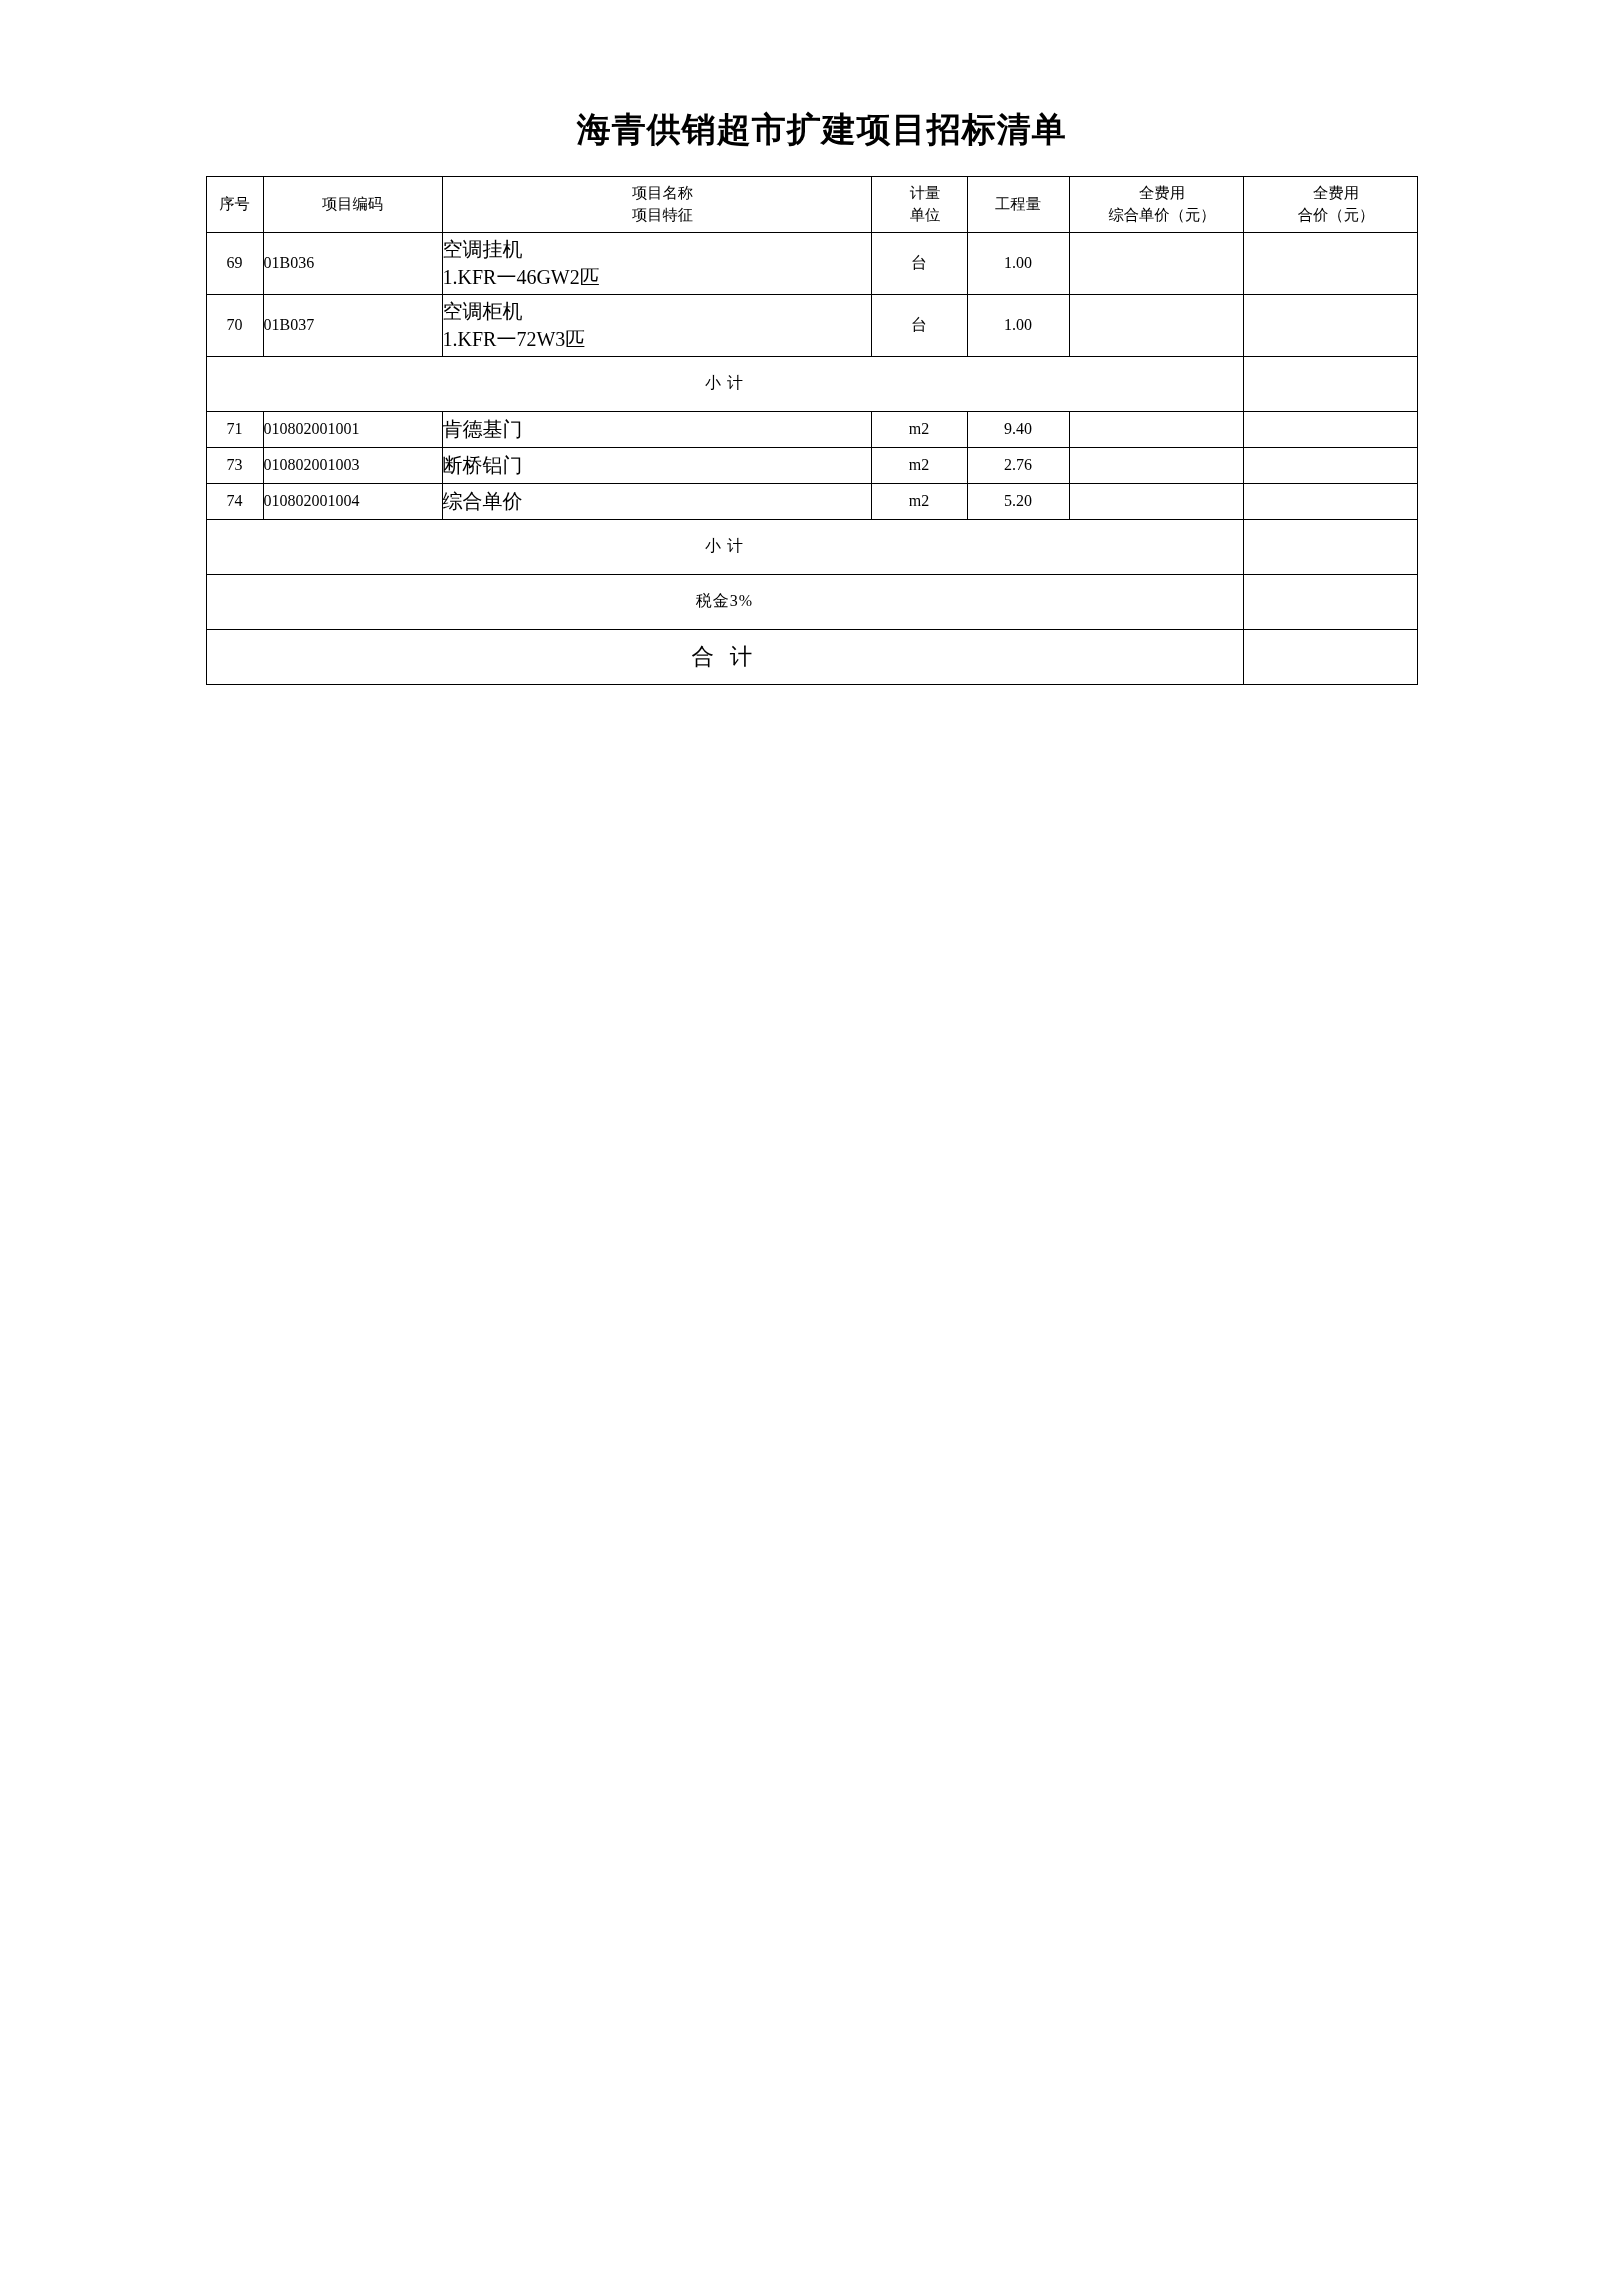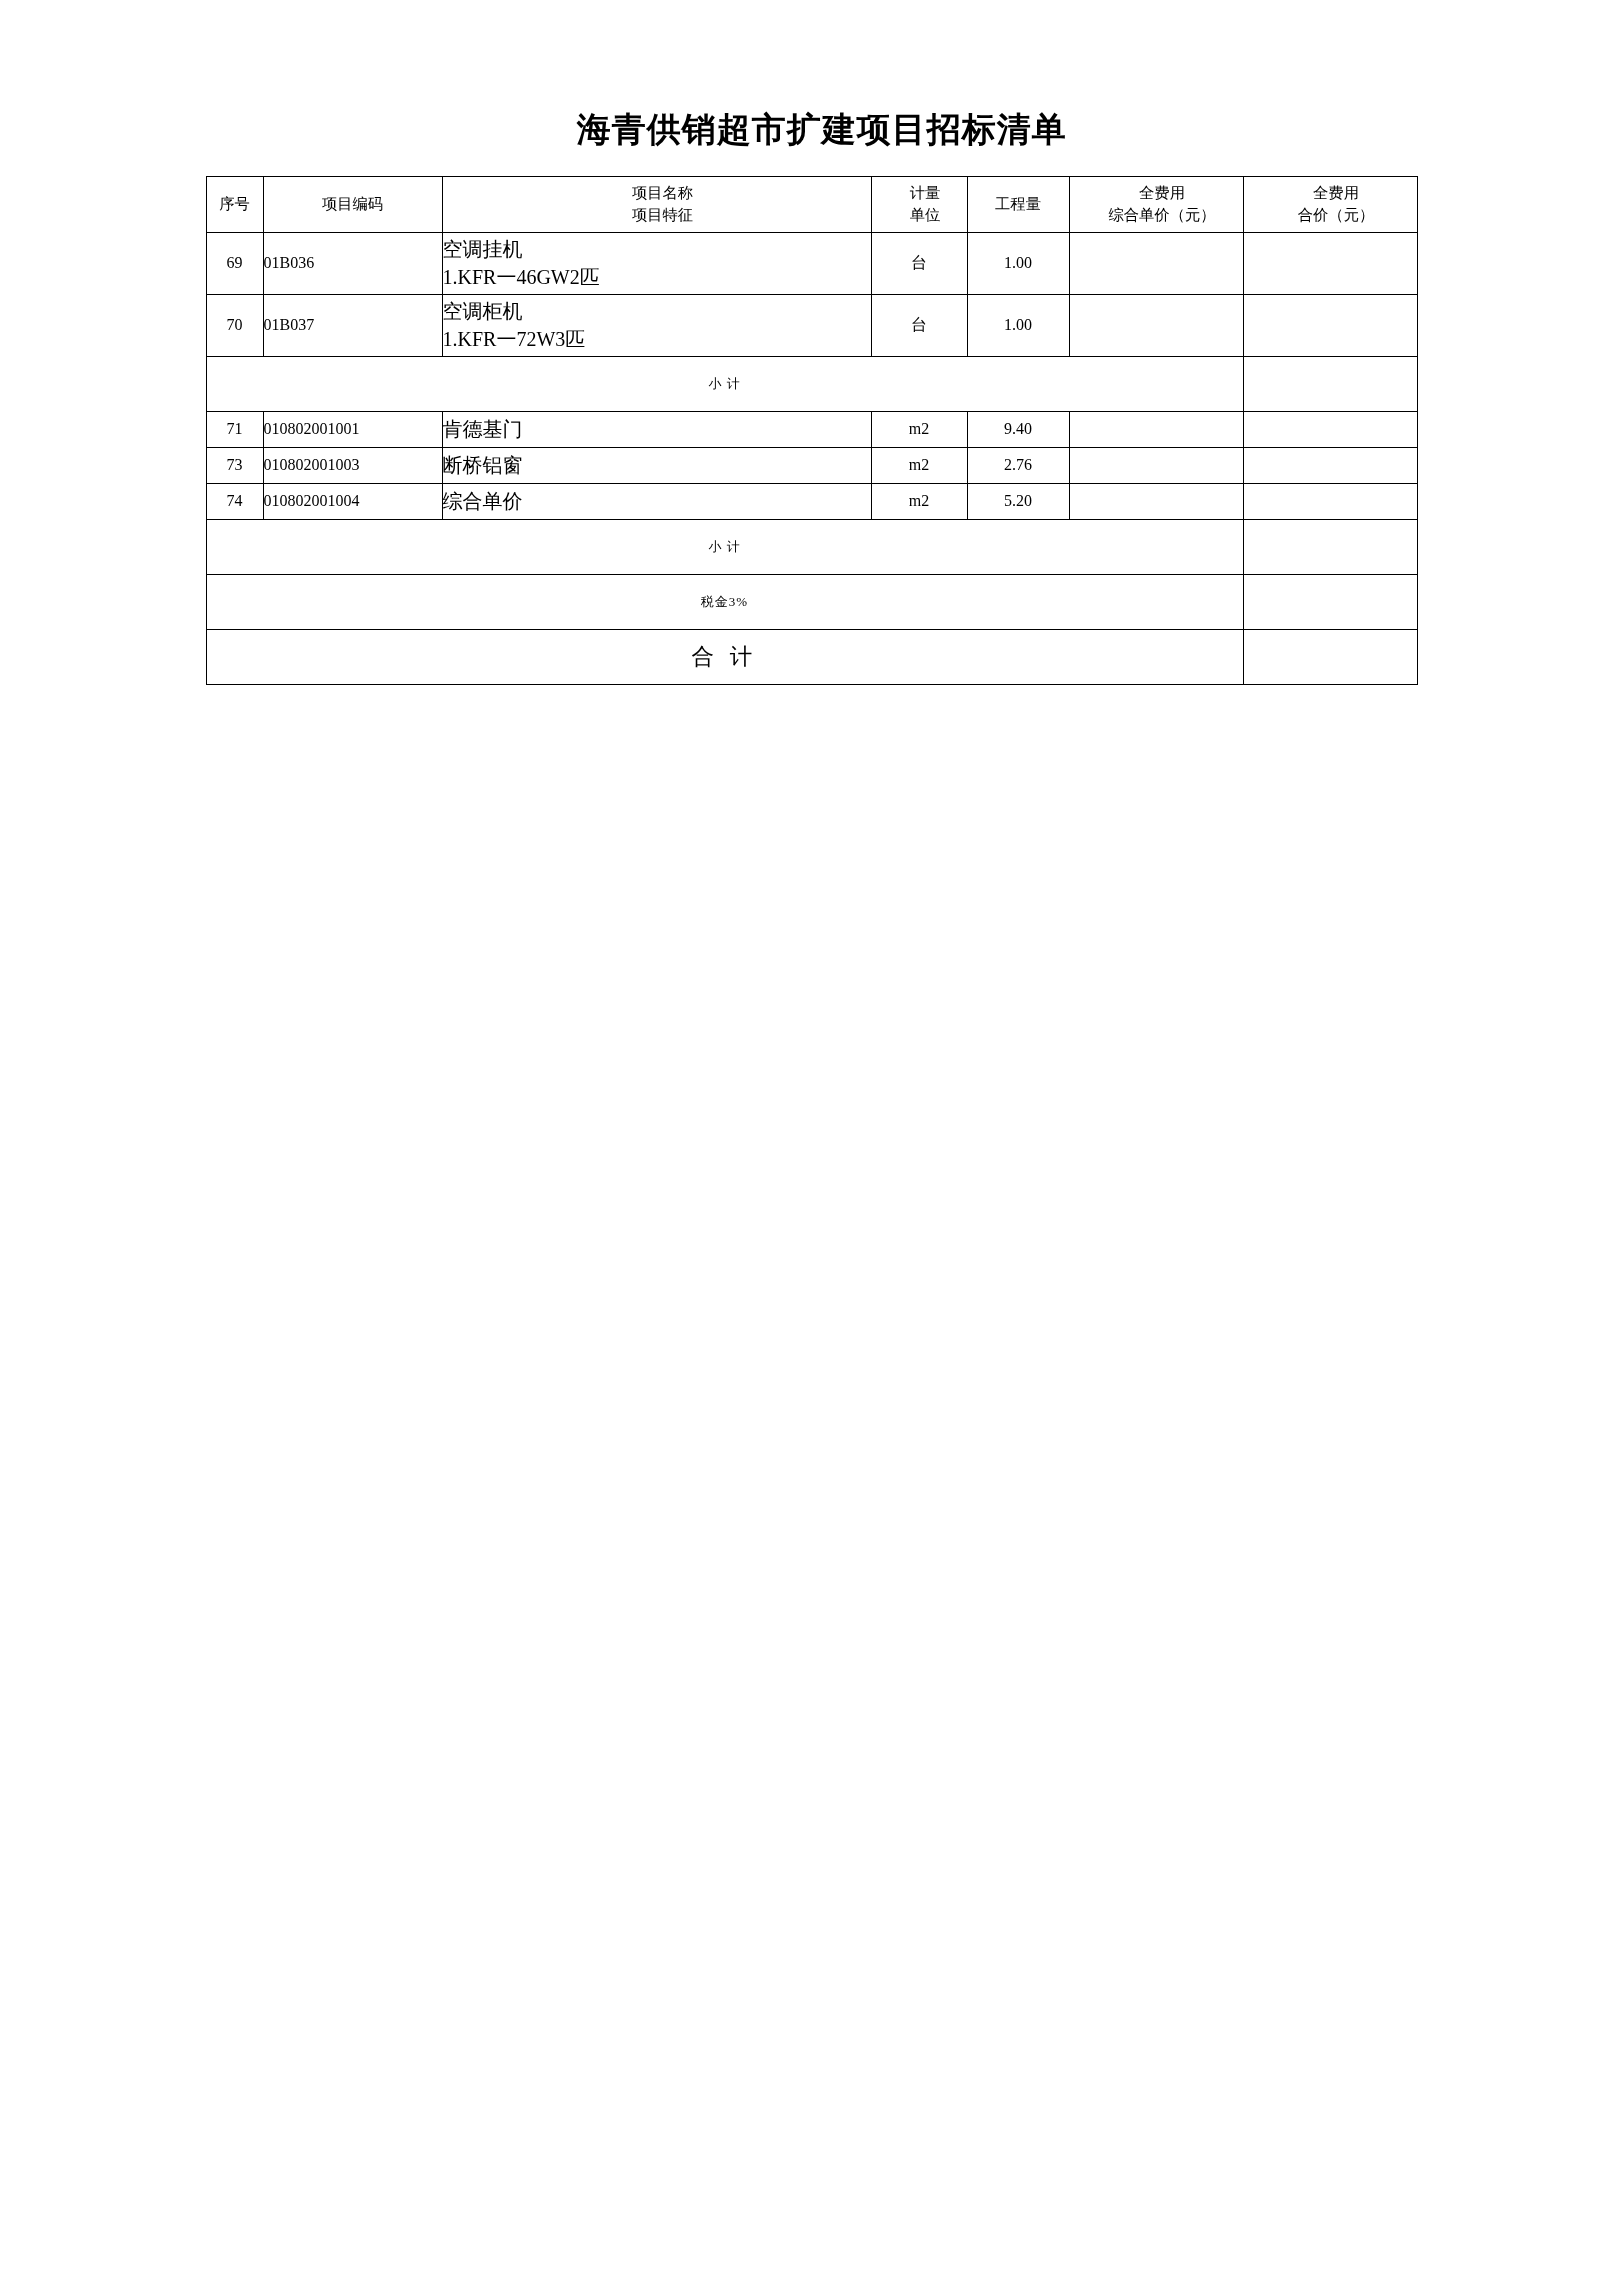--- a/index.html
+++ b/index.html
@@ -90,21 +90,21 @@
     font-size: 16px;
     font-family: "Liberation Serif", serif;
   }
   .cell-blank { }
 
   .row-tall td { height: 61px; }
   .row-std td { height: 35px; }
 
   .span-label {
     text-align: center;
-    font-size: 13px;
+    font-size: 16px;
     letter-spacing: 1px;
     height: 54px;
     font-family: "Liberation Serif", serif;
   }
   .span-label.big {
     font-size: 22.5px;
     letter-spacing: 5.1px;
   }
   .section-label {
     text-align: center;
@@ -190,21 +190,21 @@
           <td class="cell-unit">m2</td>
           <td class="cell-qty">9.40</td>
           <td class="cell-blank"></td>
           <td class="cell-blank"></td>
         </tr>
 
 
         <tr class="row-std">
           <td class="cell-no">73</td>
           <td class="cell-code">010802001003</td>
-          <td class="cell-name">断桥铝窗</td>
+          <td class="cell-name">断桥铝门</td>
           <td class="cell-unit">m2</td>
           <td class="cell-qty">2.76</td>
           <td class="cell-blank"></td>
           <td class="cell-blank"></td>
         </tr>
 
         <tr class="row-std">
           <td class="cell-no">74</td>
           <td class="cell-code">010802001004</td>
           <td class="cell-name">综合单价</td>

